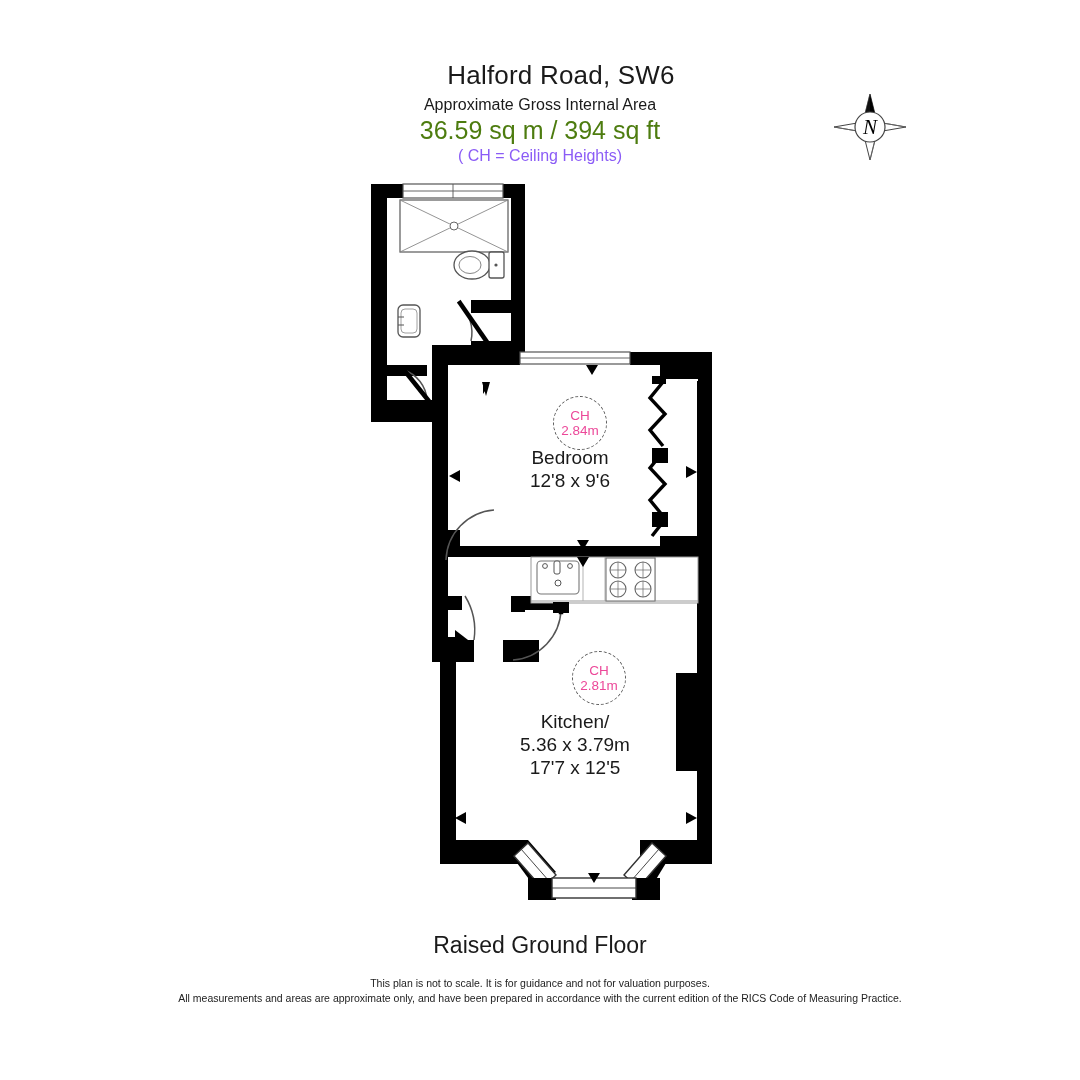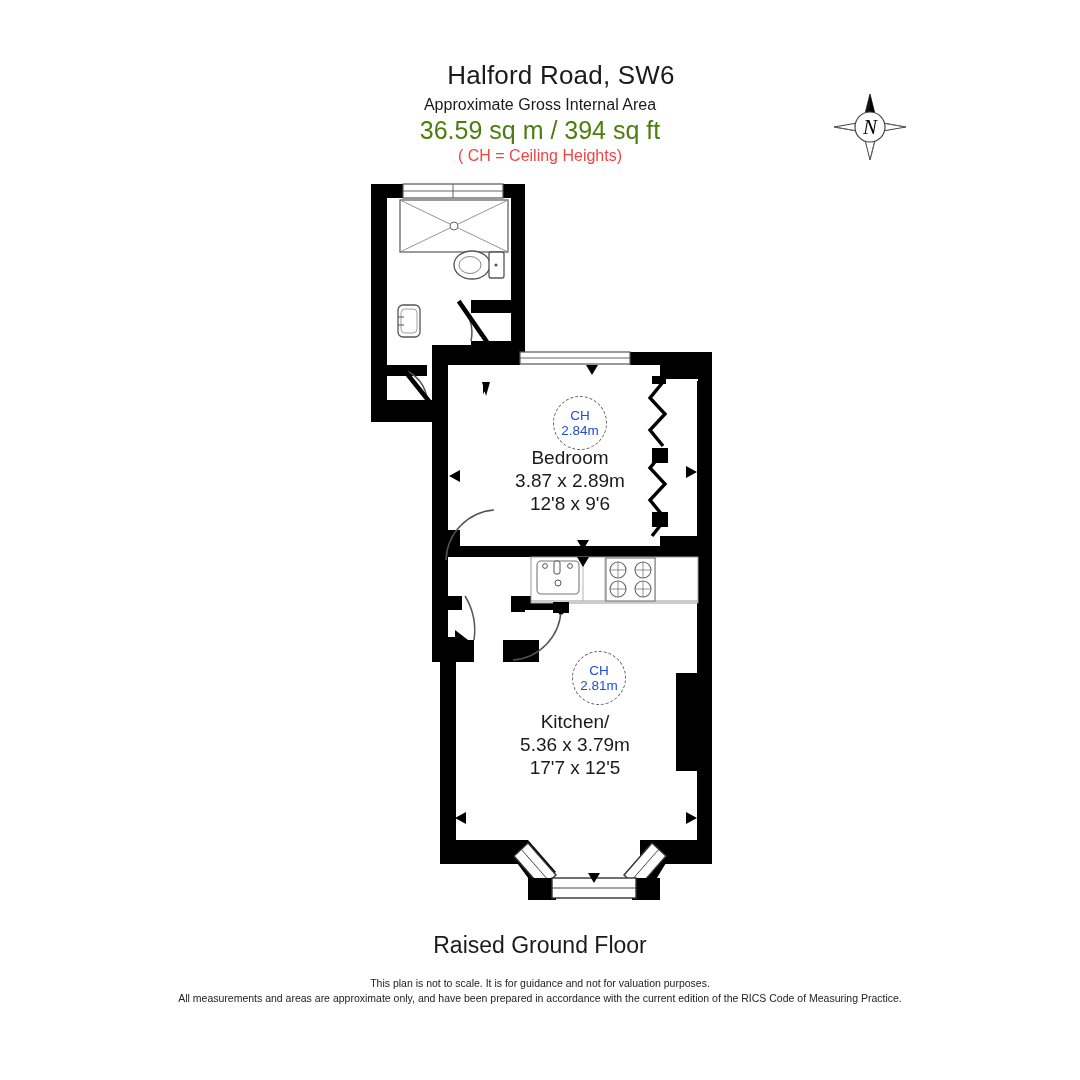--- a/index.html
+++ b/index.html
@@ -43,21 +43,21 @@
     color: #1a1a1a;
     margin-bottom: 5px;
   }
   .header-area {
     font-size: 25px;
     color: #4d7c0f;
     margin-bottom: 5px;
   }
   .header-note {
     font-size: 16px;
-    color: #ef4444;
+    color: #8b5cf6;
   }
 
   
   .compass {
     position: absolute;
     left: 832px;
     top: 92px;
     width: 76px;
     height: 70px;
   }
@@ -92,21 +92,21 @@
     width: 54px;
     height: 54px;
     border: 1.4px dashed #555;
     border-radius: 50%;
     display: flex;
     flex-direction: column;
     align-items: center;
     justify-content: center;
     font-size: 13.5px;
     line-height: 15px;
-    color: #1d4ed8;
+    color: #ec4899;
     box-sizing: border-box;
   }
   .ch-bedroom { left: 553px; top: 396px; }
   .ch-kitchen { left: 572px; top: 651px; }
 
   
   .floor-title {
     position: absolute;
     left: 0;
     top: 932px;
@@ -388,21 +388,20 @@
     <span>2.84m</span>
   </div>
 
   <div class="ch-bubble ch-kitchen">
     <span>CH</span>
     <span>2.81m</span>
   </div>
 
   <div class="room-label label-bedroom">
     <div class="room-name">Bedroom</div>
-    <div class="room-dim">3.87 x 2.89m</div>
     <div class="room-dim">12'8 x 9'6</div>
   </div>
 
   <div class="room-label label-kitchen">
     <div class="room-name">Kitchen/</div>
     <div class="room-dim">5.36 x 3.79m</div>
     <div class="room-dim">17'7 x 12'5</div>
   </div>
 
   <div class="floor-title">Raised Ground Floor</div>

